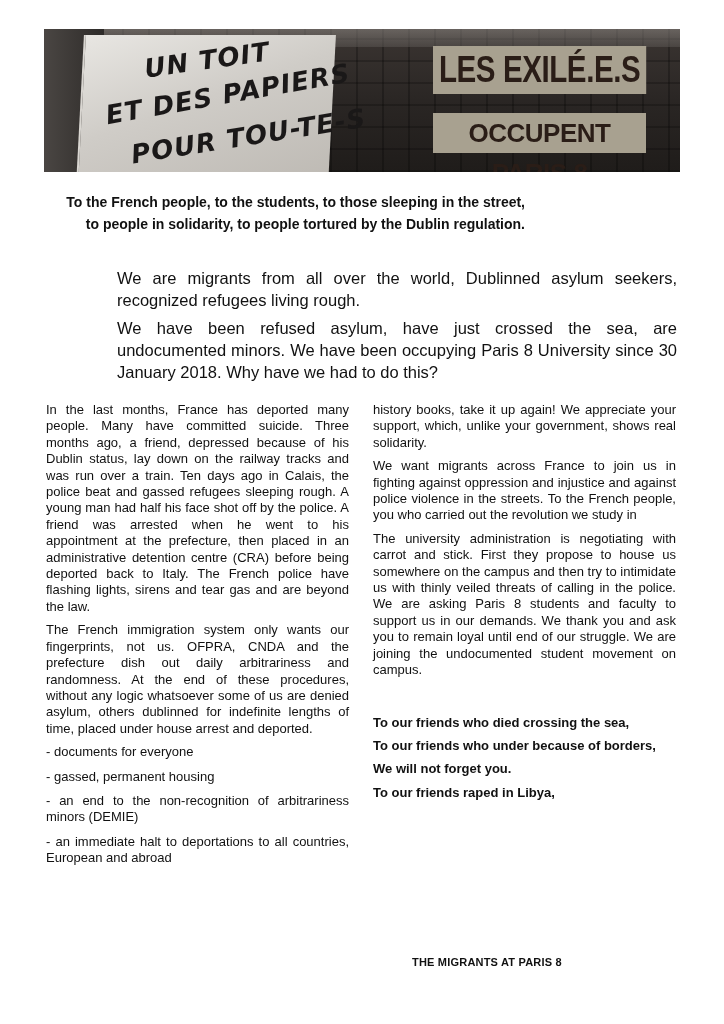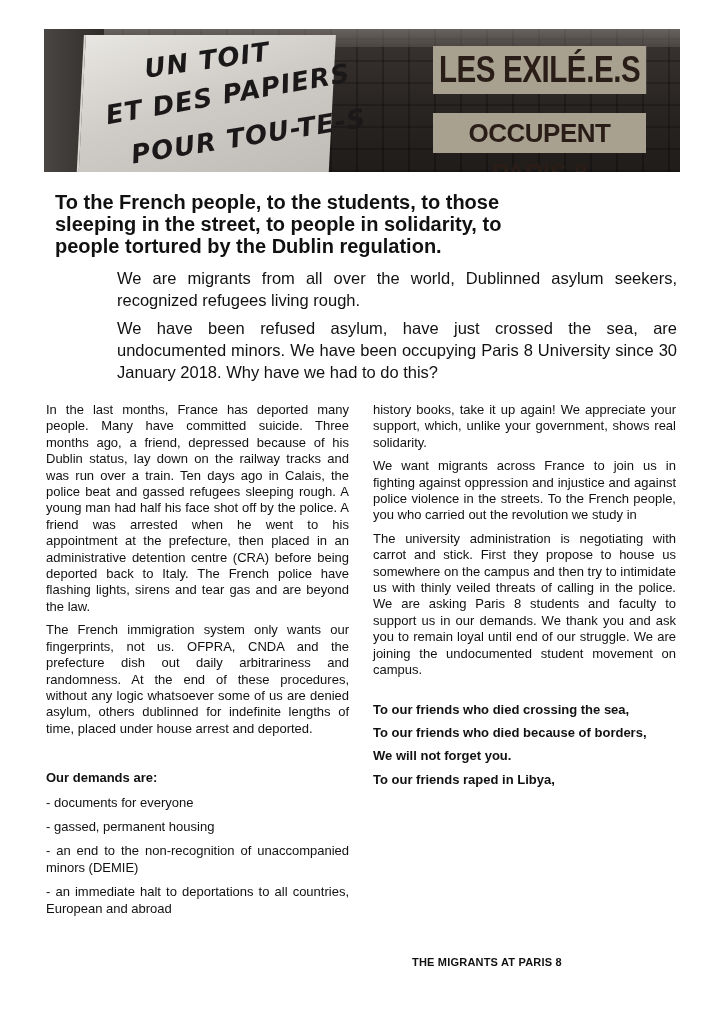--- a/index.html
+++ b/index.html
@@ -22,33 +22,33 @@
       font-style: italic; letter-spacing: 1px; white-space: nowrap; }
     .cloth-line-1 { left: 100px; top: 16px; font-size: 26px; transform: rotate(-8deg); }
     .cloth-line-2 { left: 60px; top: 50px; font-size: 26px; transform: rotate(-10deg); }
     .cloth-line-3 { left: 86px; top: 92px; font-size: 26px; transform: rotate(-9deg); }
 
     .label { position: absolute; background: #a8a190; color: #2a1d17; font-family: "Liberation Sans", sans-serif;
       font-weight: bold; text-align: center; letter-spacing: -0.5px; }
     .label-1 { left: 389px; top: 17px; width: 213px; height: 48px; line-height: 48px; font-size: 36px; transform: scaleX(0.82); transform-origin: left center; width: 260px; }
     .label-2 { left: 389px; top: 84px; width: 213px; height: 40px; line-height: 40px; font-size: 26px; }
 
-    .intro { position: absolute; left: 55px; top: 191px; width: 470px; font-weight: bold; font-size: 20px; line-height: 22px; }
+    .intro { position: absolute; left: 55px; top: 191px; width: 470px; font-weight: bold; font-size: 14px; line-height: 22px; text-align: right; }
 
     .lead { position: absolute; left: 117px; width: 560px; font-size: 16.5px; line-height: 22px; text-align: justify; }
     .lead-1 { top: 267px; }
     .lead-2 { top: 317px; }
 
     .col { position: absolute; width: 303px; font-size: 13px; line-height: 16.4px; text-align: justify; }
     .col-left { left: 46px; top: 402px; }
     .col-right { left: 373px; top: 402px; }
     .col p { margin: 0 0 7px 0; }
     .demands-title { margin-top: 33px !important; font-weight: bold; margin-bottom: 8px !important; }
     .demand { font-weight: normal; margin: 0 0 8px 0 !important; }
-    .tribute-block { margin-top: 23px; }
+    .tribute-block { margin-top: 36px; }
     .tribute { font-weight: bold; margin: 0 0 8px 0; }
 
     .signature { position: absolute; left: 412px; top: 956px; font-weight: bold; font-size: 11px; letter-spacing: 0.2px; }
   </style>
 </head>
 <body>
 
 <div class="banner">
   <div class="banner-window-frame"></div>
   <div class="banner-window"></div>
@@ -61,32 +61,31 @@
 </div>
 
 <div class="intro">To the French people, to the students, to those sleeping in the street, to people in solidarity, to people tortured by the Dublin regulation.</div>
 
 <div class="lead lead-1">We are migrants from all over the world, Dublinned asylum seekers, recognized refugees living rough.</div>
 <div class="lead lead-2">We have been refused asylum, have just crossed the sea, are undocumented minors. We have been occupying Paris 8 University since 30 January 2018. Why have we had to do this?</div>
 
 <div class="col col-left">
   <p>In the last months, France has deported many people. Many have committed suicide. Three months ago, a friend, depressed because of his Dublin status, lay down on the railway tracks and was run over a train. Ten days ago in Calais, the police beat and gassed refugees sleeping rough. A young man had half his face shot off by the police. A friend was arrested when he went to his appointment at the prefecture, then placed in an administrative detention centre (CRA) before being deported back to Italy. The French police have flashing lights, sirens and tear gas and are beyond the law.</p>
   <p>The French immigration system only wants our fingerprints, not us. OFPRA, CNDA and the prefecture dish out daily arbitrariness and randomness. At the end of these procedures, without any logic whatsoever some of us are denied asylum, others dublinned for indefinite lengths of time, placed under house arrest and deported.</p>
-  <p class="demands-title">Our demands are:</p>
   <p class="demand">- documents for everyone</p>
   <p class="demand">- gassed, permanent housing</p>
-  <p class="demand">- an end to the non-recognition of unaccompanied minors (DEMIE)</p>
+  <p class="demand">- an end to the non-recognition of arbitrariness minors (DEMIE)</p>
   <p class="demand">- an immediate halt to deportations to all countries, European and abroad</p>
 </div>
 
 <div class="col col-right">
   <p>history books, take it up again! We appreciate your support, which, unlike your government, shows real solidarity.</p>
   <p>We want migrants across France to join us in fighting against oppression and injustice and against police violence in the streets. To the French people, you who carried out the revolution we study in</p>
   <p>The university administration is negotiating with carrot and stick. First they propose to house us somewhere on the campus and then try to intimidate us with thinly veiled threats of calling in the police. We are asking Paris 8 students and faculty to support us in our demands. We thank you and ask you to remain loyal until end of our struggle. We are joining the undocumented student movement on campus.</p>
   <div class="tribute-block">
     <p class="tribute">To our friends who died crossing the sea,</p>
-    <p class="tribute">To our friends who died because of borders,</p>
+    <p class="tribute">To our friends who under because of borders,</p>
     <p class="tribute">We will not forget you.</p>
     <p class="tribute">To our friends raped in Libya,</p>
   </div>
 </div>
 
 <div class="signature">THE MIGRANTS AT PARIS 8</div>
 
 </body></html>

